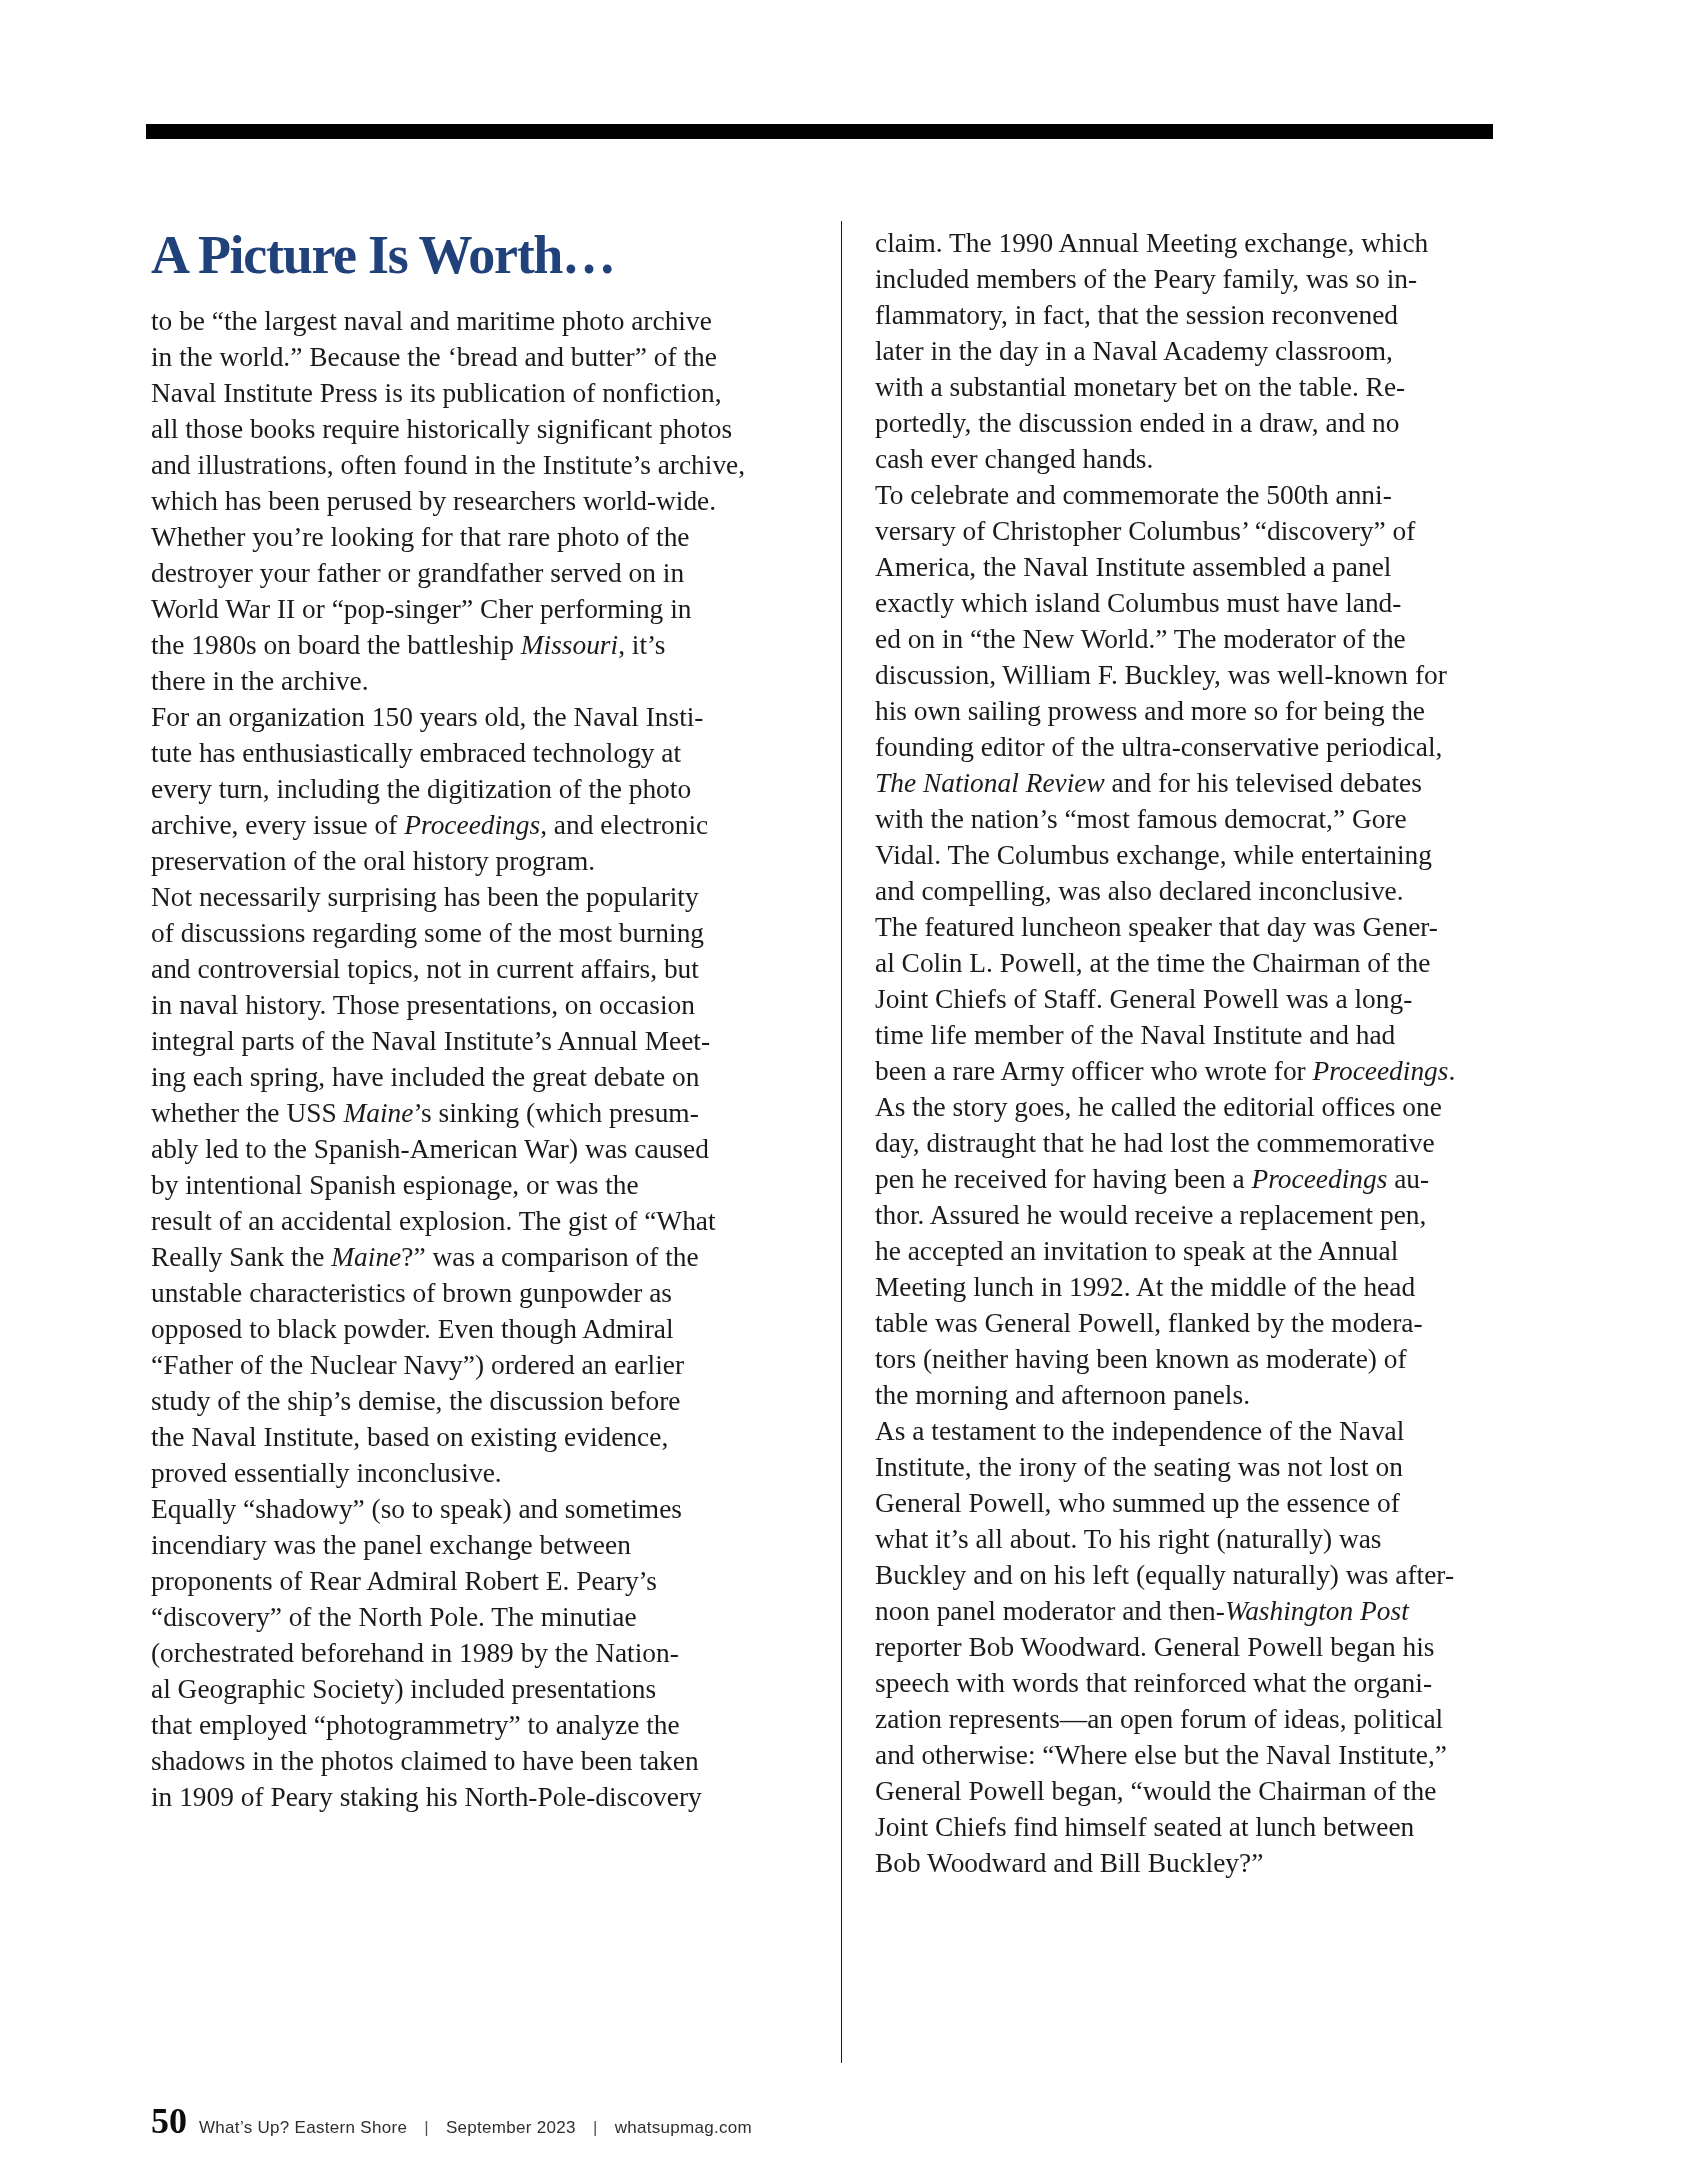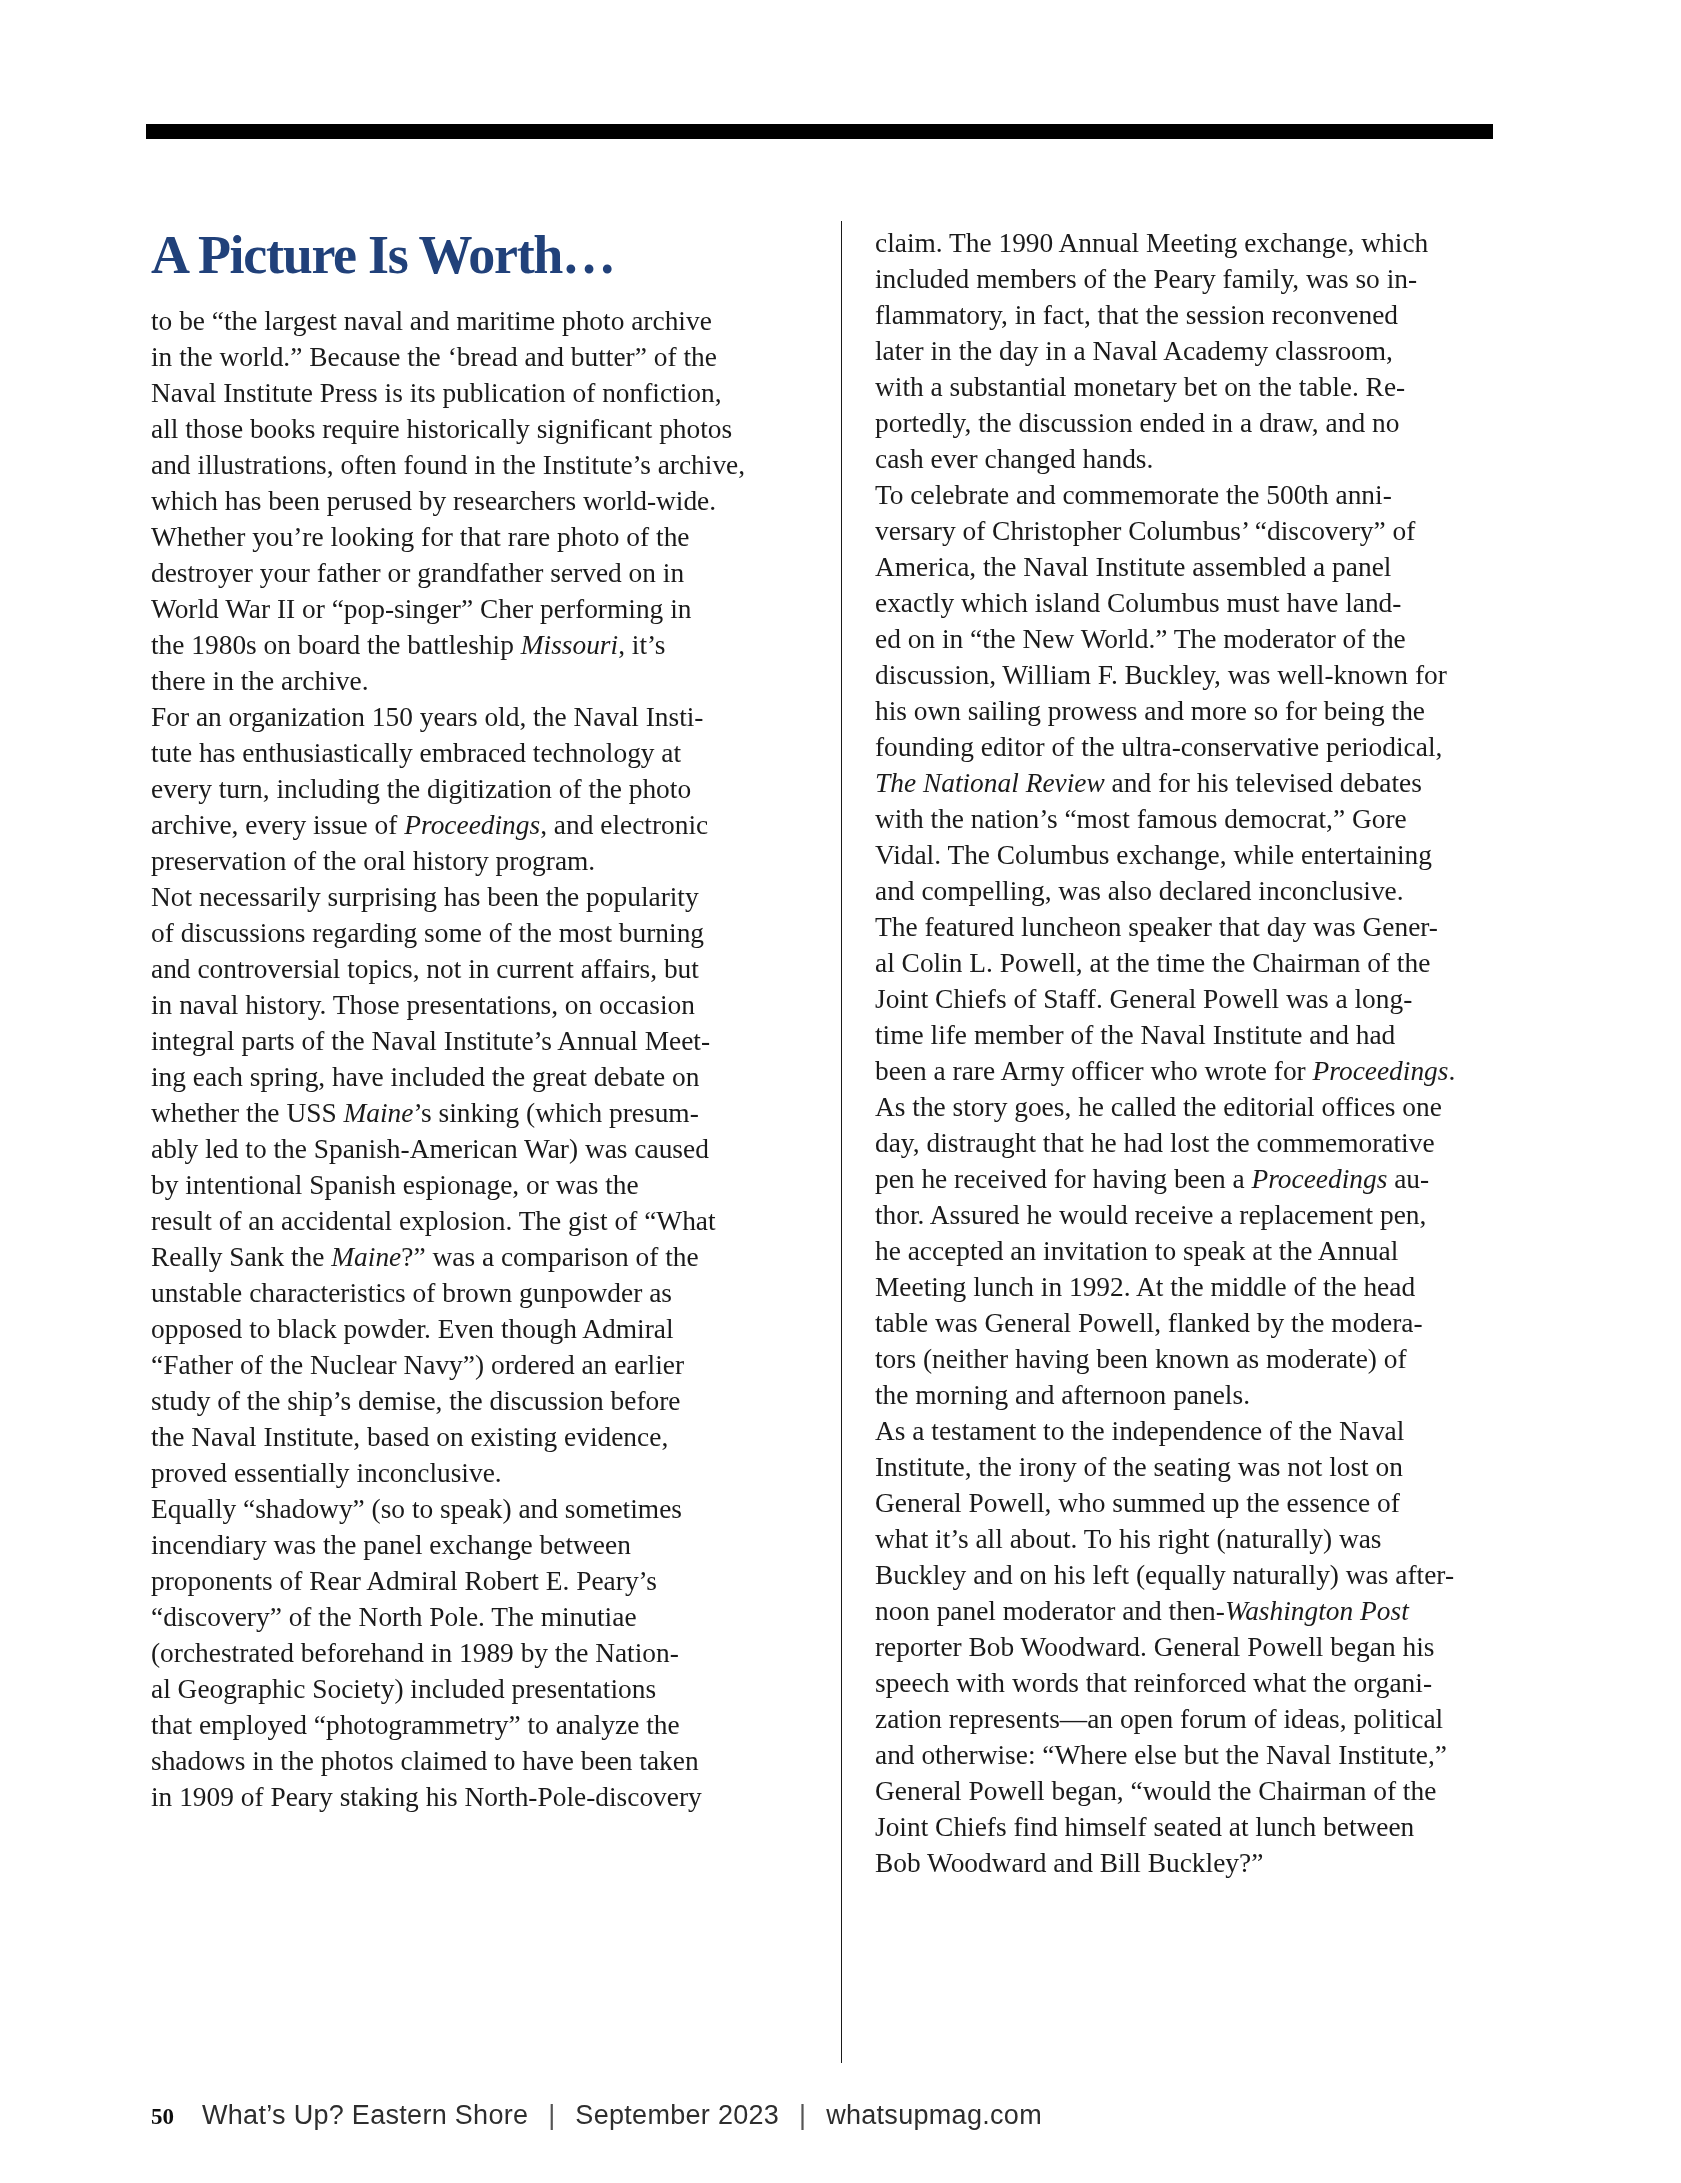--- a/index.html
+++ b/index.html
@@ -59,27 +59,27 @@
   .page-footer {
     position: absolute;
     left: 151px;
     top: 2100px;
     display: flex;
     align-items: baseline;
   }
   .page-footer .page-number {
     font-family: "Liberation Serif", serif;
     font-weight: bold;
-    font-size: 23px;
+    font-size: 36px;
     color: #0d0d0d;
   }
   .page-footer .footer-meta {
-    margin-left: 28px;
+    margin-left: 12px;
     font-family: "Liberation Sans", sans-serif;
-    font-size: 27px;
+    font-size: 17px;
     letter-spacing: 0.3px;
     color: #2e2e2e;
   }
   .page-footer .sep {
     display: inline-block;
     margin: 0 12px;
     color: #555555;
   }
 </style>
 </head>

